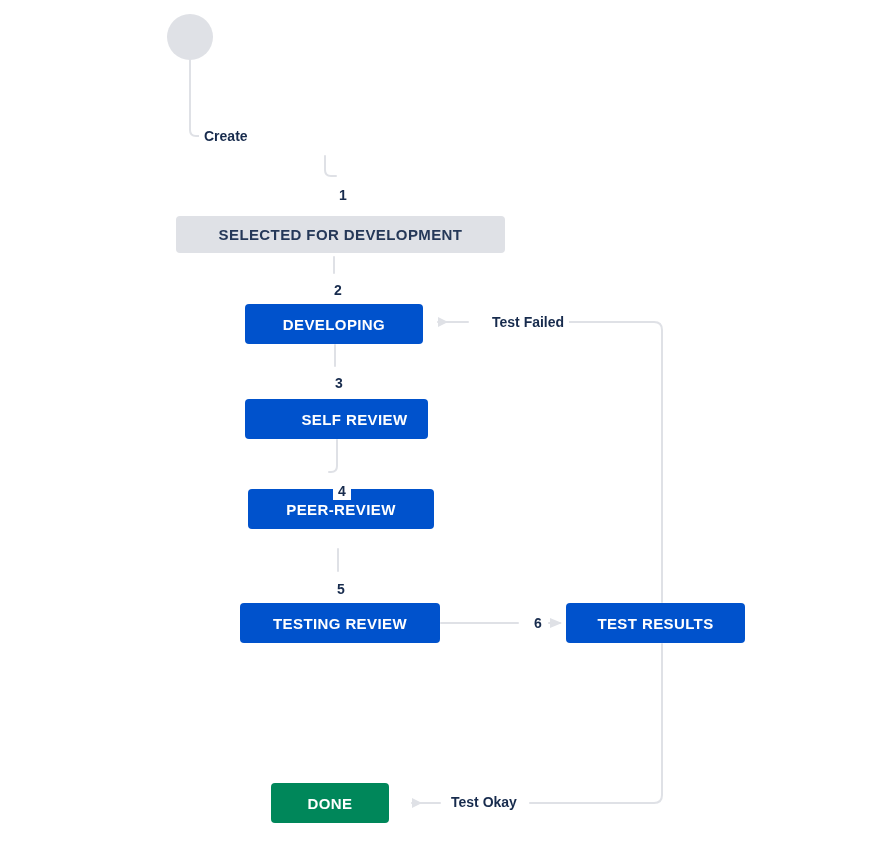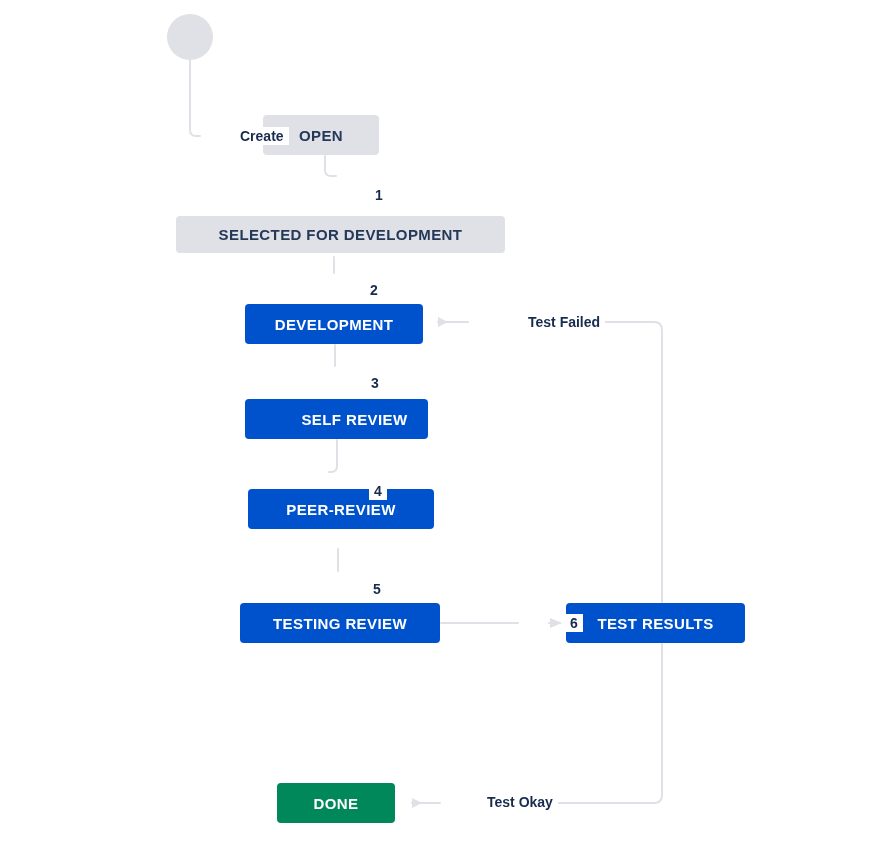--- a/index.html
+++ b/index.html
@@ -65,21 +65,20 @@
   .edge-label {
     position: absolute;
     font-size: 14px;
     font-weight: bold;
     color: #172b4d;
     background: #ffffff;
     padding: 0 5px;
     white-space: nowrap;
     user-select: none;
     line-height: 18px;
-    margin-left: 36px;
   }
   .edge-label.num {
     font-size: 14px;
   }
 </style>
 </head>
 <body>
 
 <div id="canvas">
 
@@ -113,49 +112,46 @@
       <path d="M662,602 L662,330 Q662,322 654,322 L562,322"></path>
       <path d="M468,322 L438,322" marker-end="url(#arrow-left)"></path>
 
       <path d="M662,644 L662,795 Q662,803 654,803 L530,803"></path>
       <path d="M440,803 L412,803" marker-end="url(#arrow-left)"></path>
     </g>
   </svg>
 
   <div class="node status-initial" style="left:167px; top:14px; width:46px; height:46px;"></div>
 
-  <div class="node status-open" style="left:263px; top:115px; width:116px; height:40px;">
-    <span>OPEN</span>
-  </div>
 
   <div class="node status-grey" style="left:176px; top:216px; width:329px; height:37px;">
     <span>SELECTED FOR DEVELOPMENT</span>
   </div>
 
   <div class="node status-blue" style="left:245px; top:304px; width:178px; height:40px;">
-    <span>DEVELOPMENT</span>
+    <span>DEVELOPING</span>
   </div>
 
   <div class="node status-blue" style="left:245px; top:399px; width:183px; height:40px;padding-left:36px;">
     <span>SELF REVIEW</span>
   </div>
 
   <div class="node status-blue" style="left:248px; top:489px; width:186px; height:40px;">
     <span>PEER-REVIEW</span>
   </div>
 
   <div class="node status-blue" style="left:240px; top:603px; width:200px; height:40px;">
     <span>TESTING REVIEW</span>
   </div>
 
   <div class="node status-blue" style="left:566px; top:603px; width:179px; height:40px;">
     <span>TEST RESULTS</span>
   </div>
 
-  <div class="node status-green" style="left:277px; top:783px; width:118px; height:40px;">
+  <div class="node status-green" style="left:271px; top:783px; width:118px; height:40px;">
     <span>DONE</span>
   </div>
 
   <div class="edge-label" style="left:199px; top:127px;">Create</div>
 
   <div class="edge-label num" style="left:334px; top:186px;">1</div>
 
   <div class="edge-label num" style="left:329px; top:281px;">2</div>
 
   <div class="edge-label num" style="left:330px; top:374px;">3</div>

